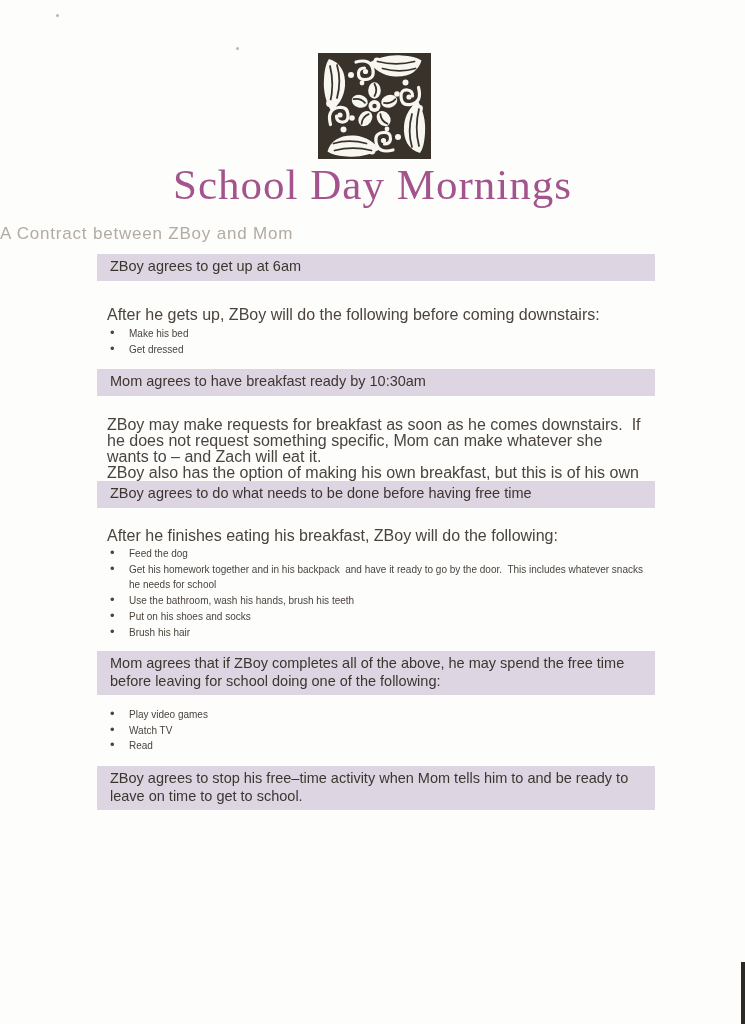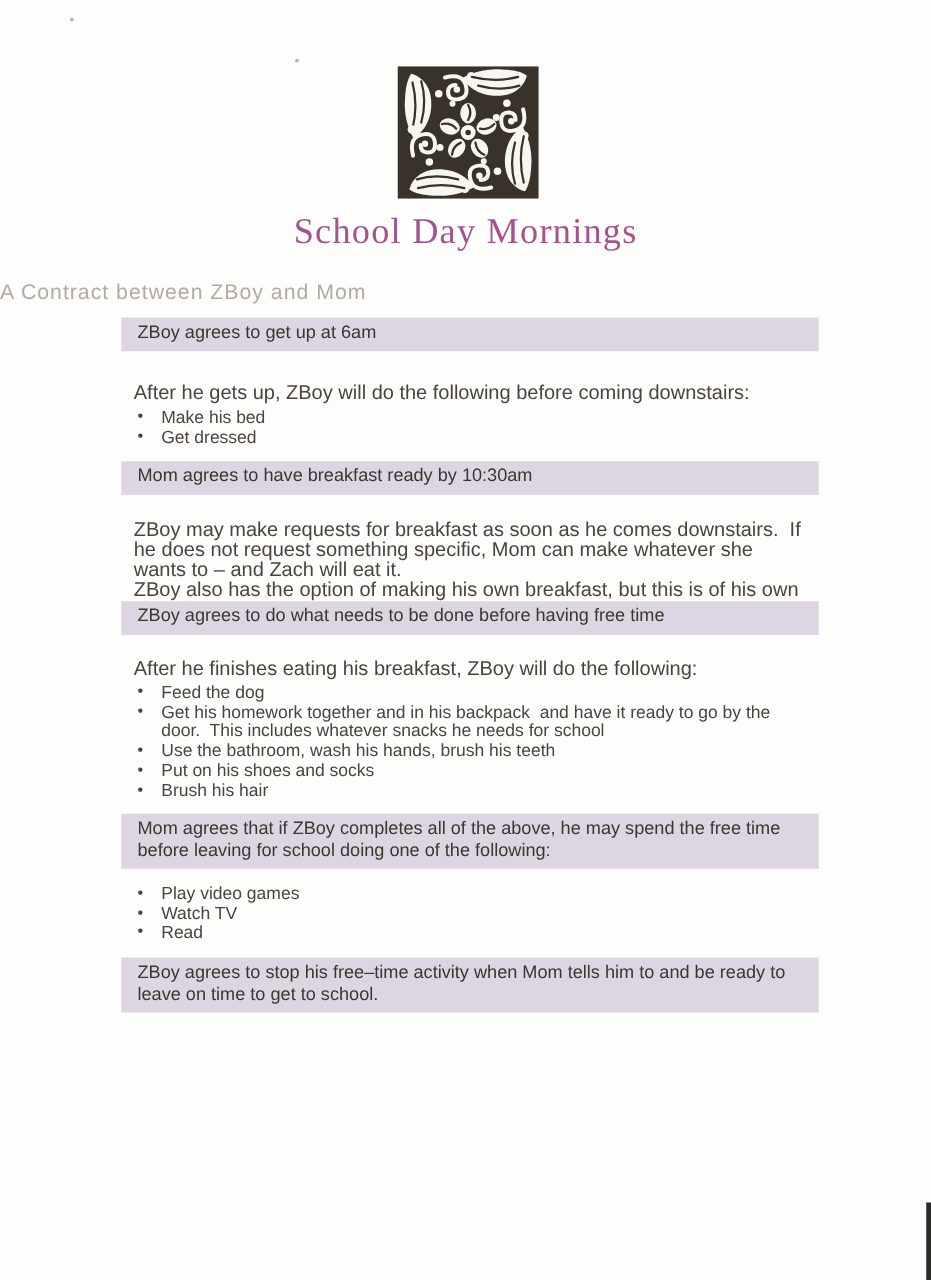--- a/index.html
+++ b/index.html
@@ -10,21 +10,21 @@
   }
   .ornament { position:absolute; left:318px; top:53px; width:113px; height:106px; }
   .orn-dark { fill:var(--ornament-dark,#39322a); }
   .orn-light { fill:var(--ornament-light,#f8f6f1); }
   .orn-light-stroke { fill:none; stroke:var(--ornament-light,#f8f6f1); stroke-width:3.2; stroke-linecap:round; }
   .orn-dark-stroke { fill:none; stroke:var(--ornament-dark,#39322a); stroke-width:1.8; stroke-linecap:round; }
 
   .doc-title {
     position:absolute; left:0; top:160px; width:745px; text-align:center;
     font-family:"Liberation Serif", serif; font-weight:400;
-    font-size:29px; line-height:50px; letter-spacing:1px;
+    font-size:43px; line-height:50px; letter-spacing:1px;
     color:var(--title,#a4548c); white-space:pre;
   }
   .doc-subtitle {
     position:absolute; left:0; top:224px; width:745px; text-align:left;
     font-size:17px; line-height:20px; letter-spacing:0.8px;
     color:var(--subtitle,#b3aba2); white-space:pre;
   }
 
   .bar {
     position:absolute; left:97px; width:558px; box-sizing:border-box;
@@ -36,21 +36,21 @@
   .para {
     position:absolute; left:107px; width:535px;
     font-size:16px; line-height:15.8px; white-space:pre-wrap;
   }
   ul.blist {
     position:absolute; left:97px; width:551px;
     list-style:none; margin:0; padding:0;
   }
   ul.blist li {
     position:relative; padding-left:32px; box-sizing:border-box;
-    font-size:14px; line-height:15.7px; white-space:pre-wrap;
+    font-size:10px; line-height:15.7px; white-space:pre-wrap;
   }
   ul.blist li::before {
     content:"\2022"; position:absolute; left:13px; top:-1px;
     font-size:13px; color:var(--body-text,#4a443d);
   }
   .scan-strip {
     position:absolute; right:0; top:962px; width:4px; height:62px;
     background:#2b2a27;
   }
   .speck { position:absolute; width:3px; height:3px; border-radius:50%; background:#b9b6b0; }

